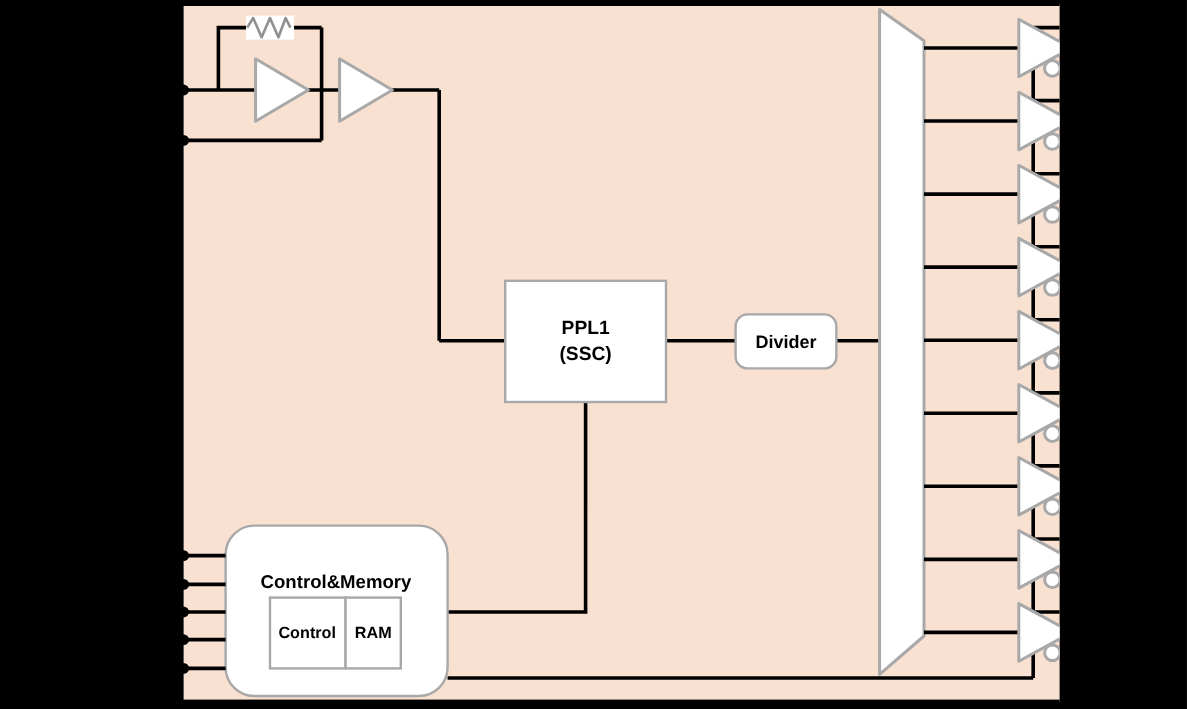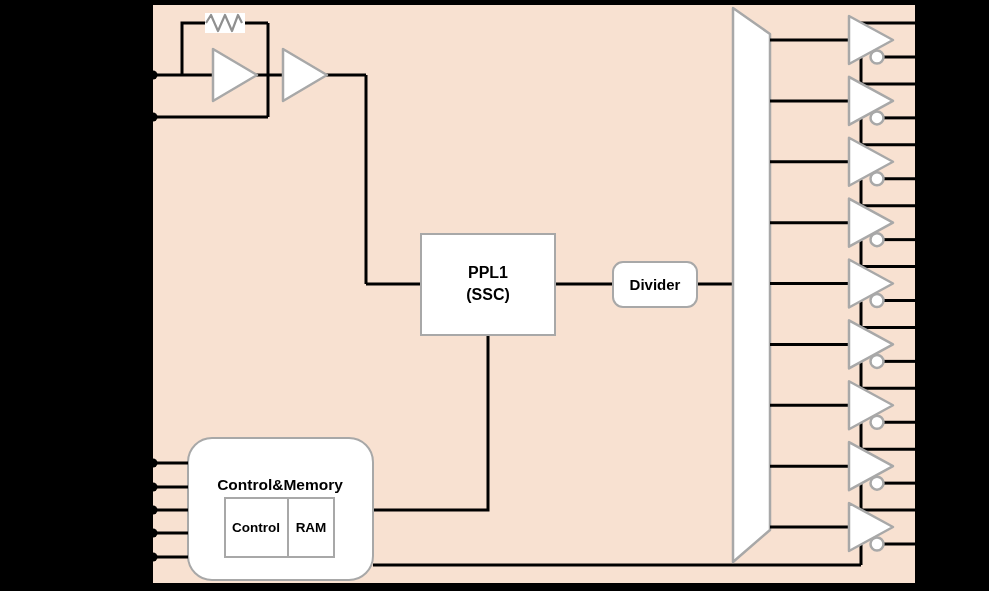--- a/index.html
+++ b/index.html
@@ -1,16 +1,16 @@
 <!DOCTYPE html>
 <html style="--bg: #000000; --canvas: #F8E1D1; --shape-fill: #FFFFFF; --shape-border: #A8A8A8; --wire: #000000; --resistor: #909090;"><head>
 <meta charset="utf-8">
 <style>
   html,body{margin:0;padding:0;background:var(--bg,#000);}
-  .stage{position:relative;width:989px;height:591px;background:var(--bg,#000);overflow:hidden;
+  .stage{position:relative;width:883px;height:591px;background:var(--bg,#000);overflow:hidden;
          font-family:"Liberation Sans",sans-serif;text-align:right;}
   svg{display:block}
   .canvas-rect{fill:var(--canvas,#F8E1D1);stroke:var(--wire,#000);stroke-width:4;}
   .wire{stroke:var(--wire,#000);stroke-width:3;fill:none;}
   .shape{fill:var(--shape-fill,#fff);stroke:var(--shape-border,#A8A8A8);stroke-width:2.5;stroke-linejoin:round;}
   .box{fill:var(--shape-fill,#fff);stroke:var(--shape-border,#A8A8A8);stroke-width:2;}
   .pin{fill:var(--wire,#000);stroke:none;}
   .dot{fill:var(--wire,#000);stroke:none;}
   .resistor-zigzag{stroke:var(--resistor,#909090);stroke-width:2.2;fill:none;stroke-linejoin:round;}
   .resistor-bg{fill:var(--shape-fill,#fff);stroke:none;}

